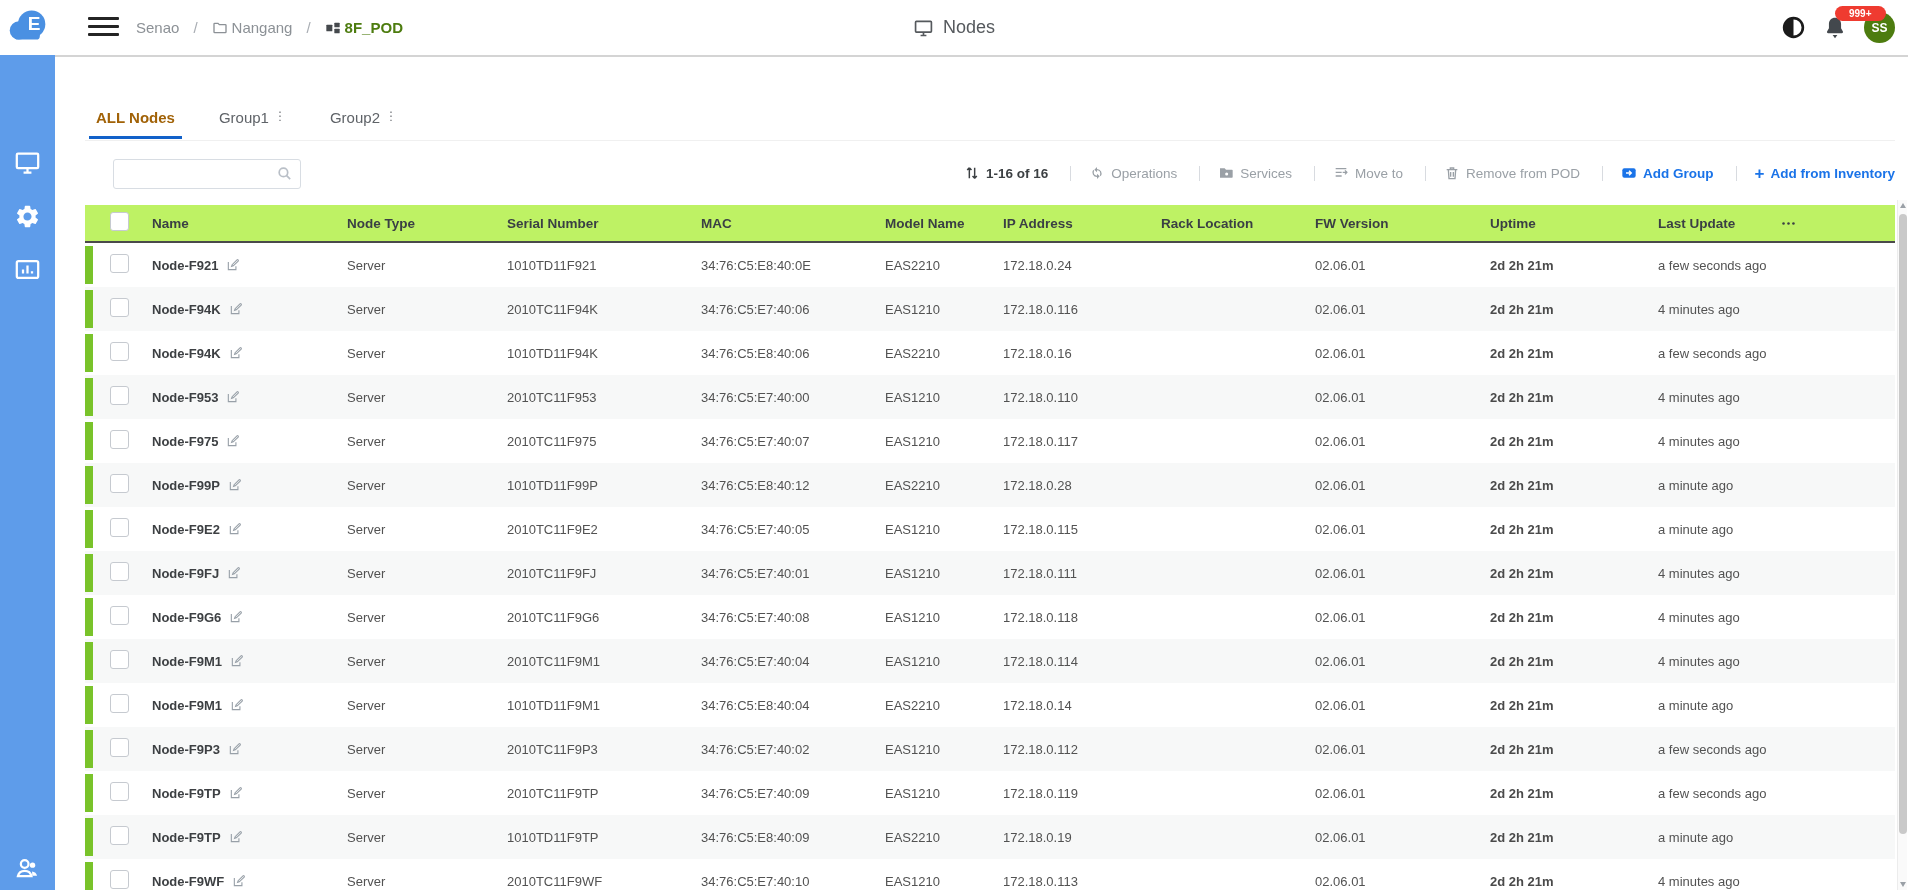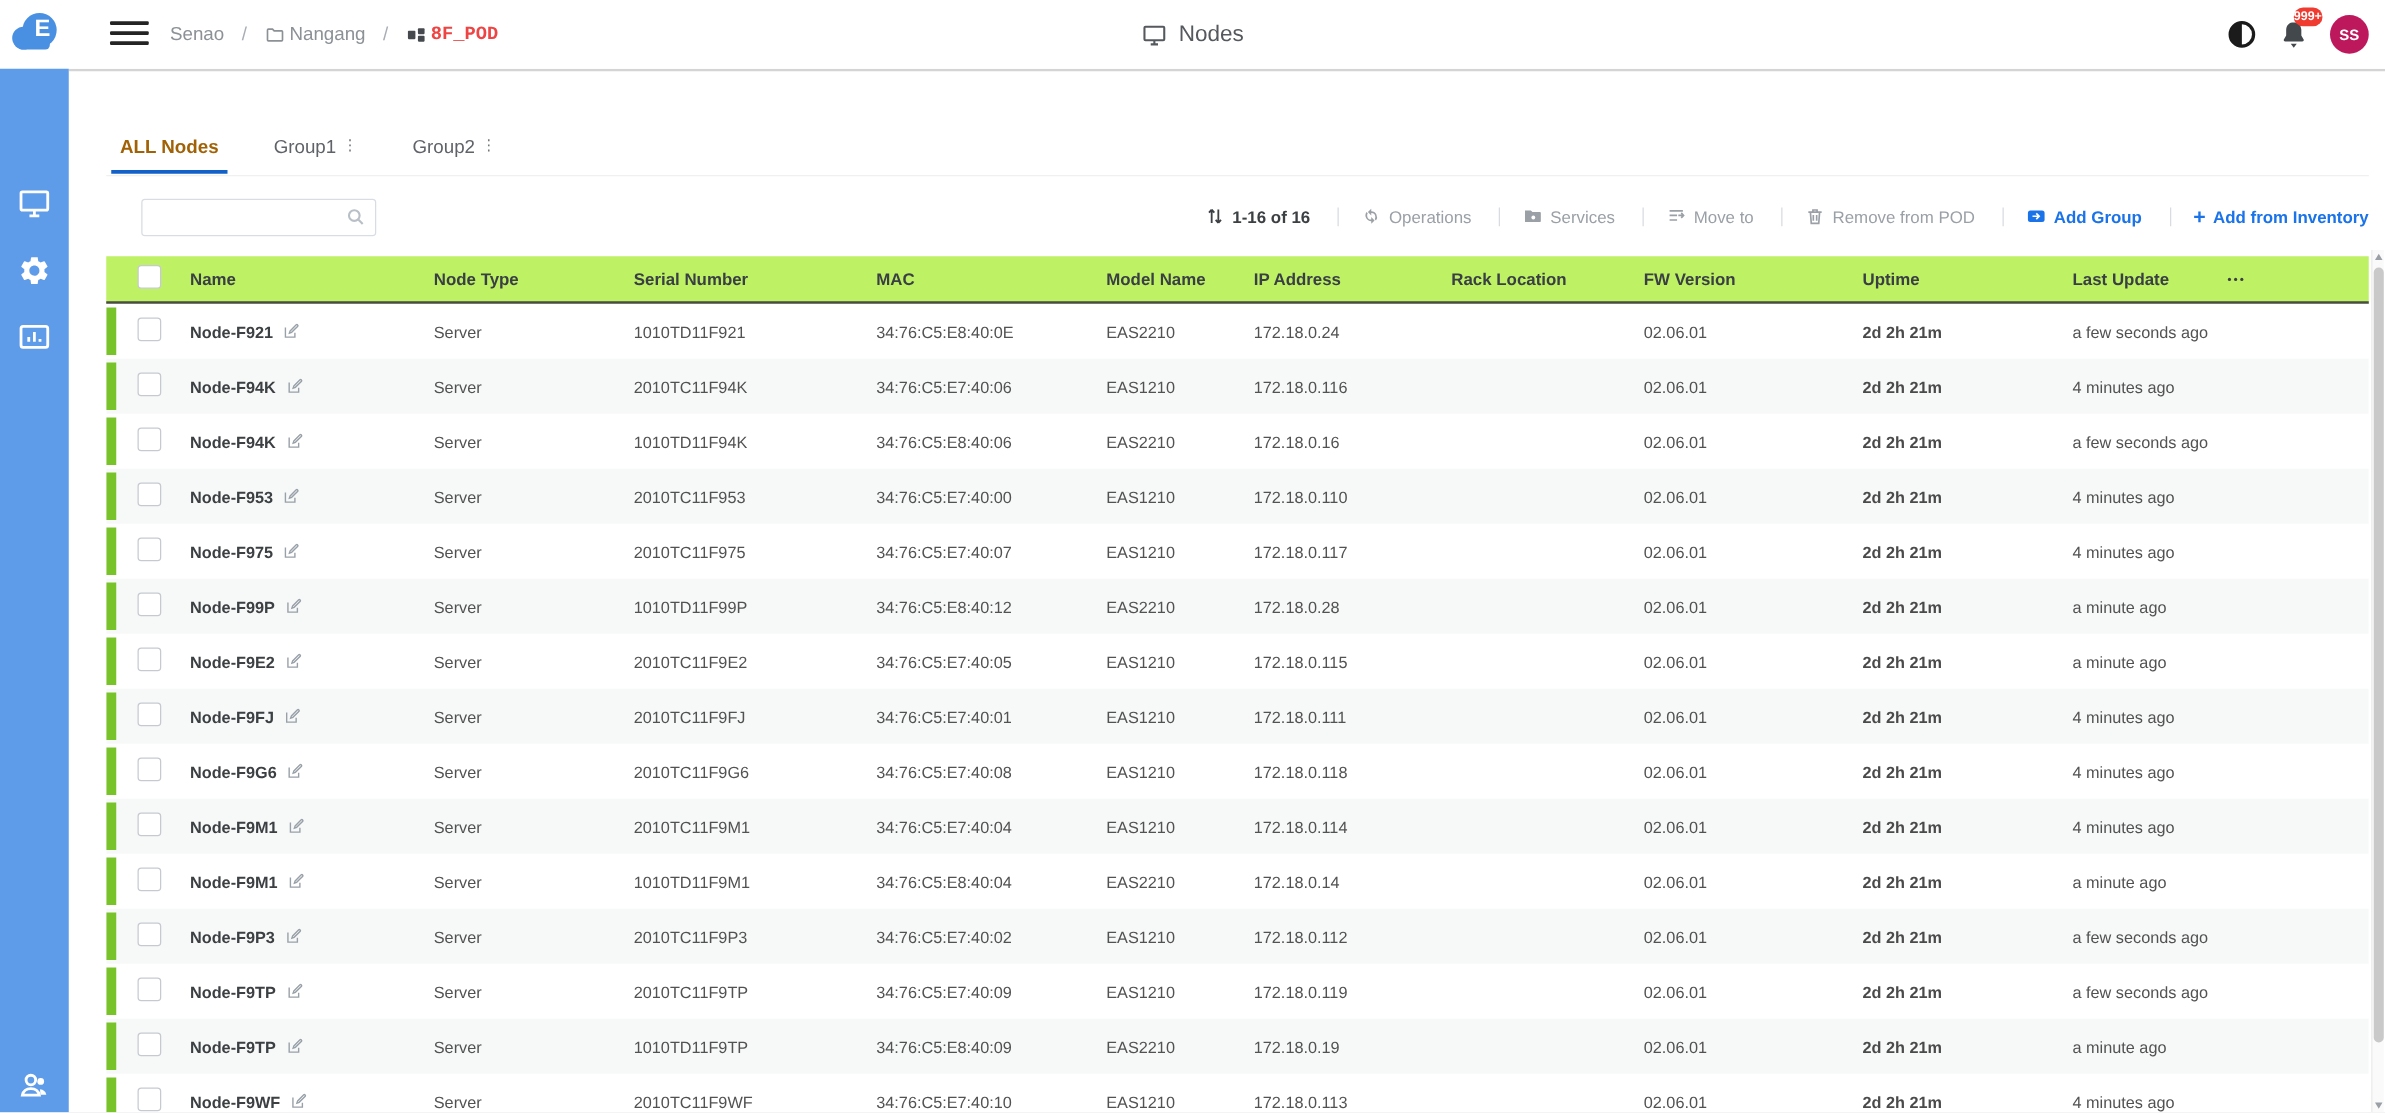--- a/index.html
+++ b/index.html
@@ -13,30 +13,30 @@
   .logo .letter{position:absolute;top:9px;left:17px;width:20px;text-align:center;
                 font-size:19px;font-weight:700;color:#fff;}
   .hamburger{position:absolute;top:17px;left:88px;width:31px;cursor:pointer;}
   .hamburger i{display:block;height:3px;background:#242424;margin-bottom:5px;border-radius:1px;}
   .hamburger i:last-child{margin-bottom:0;}
   .breadcrumb{position:absolute;left:136px;top:0;height:55px;display:flex;align-items:center;
               gap:14px;font-size:15px;color:#8c9196;}
   .breadcrumb .sep{color:#a8adb3;}
   .crumb{display:flex;align-items:center;gap:4px;}
   .crumb svg{width:16px;height:16px;}
-  .crumb.current{color:#ef4444;font-weight:700;font-family:Liberation Mono, monospace;}
+  .crumb.current{color:#4d7c0f;font-weight:700;}
   .page-title{position:absolute;left:50%;transform:translateX(-50%);top:0;height:55px;
               display:flex;align-items:center;gap:9px;font-size:18px;color:#55595d;}
   .page-title svg{width:21px;height:20px;color:#55595d;}
   .top-right{position:absolute;right:13px;top:0;height:55px;display:flex;align-items:center;gap:16px;}
   .contrast{width:25px;height:25px;cursor:pointer;}
   .bellwrap{position:relative;width:26px;height:26px;cursor:pointer;}
   .badge{position:absolute;top:-9px;left:13px;background:#ef3b30;color:#fff;font-size:10px;
-         font-weight:700;padding:2px 0;border-radius:9px;white-space:nowrap;z-index:3;}
-  .avatar{width:31px;height:31px;border-radius:50%;background:#be185d;color:#fff;font-size:12px;
+         font-weight:700;padding:2px 14px;border-radius:9px;white-space:nowrap;z-index:3;}
+  .avatar{width:31px;height:31px;border-radius:50%;background:#4d7c0f;color:#fff;font-size:12px;
           font-weight:700;display:flex;align-items:center;justify-content:center;cursor:pointer;}
   
   .sidebar{position:absolute;top:55px;left:0;width:55px;height:835px;background:#5e9cea;z-index:5;}
   .side-icon{position:absolute;left:14px;width:27px;height:27px;color:#fff;cursor:pointer;}
   .side-icon svg{width:100%;height:100%;}
   
   .tabs{position:absolute;top:109px;left:89px;display:flex;gap:30px;font-size:15px;z-index:2;}
   .tab{display:flex;align-items:flex-start;gap:5px;color:#5f6368;padding:0 7px 10px 7px;cursor:pointer;}
   .tab.active{color:#a16207;font-weight:700;border-bottom:3px solid#1161c9;}
   .kebab{font-size:12px;color:#74787c;line-height:1;margin-top:1px;letter-spacing:0;cursor:pointer;}

